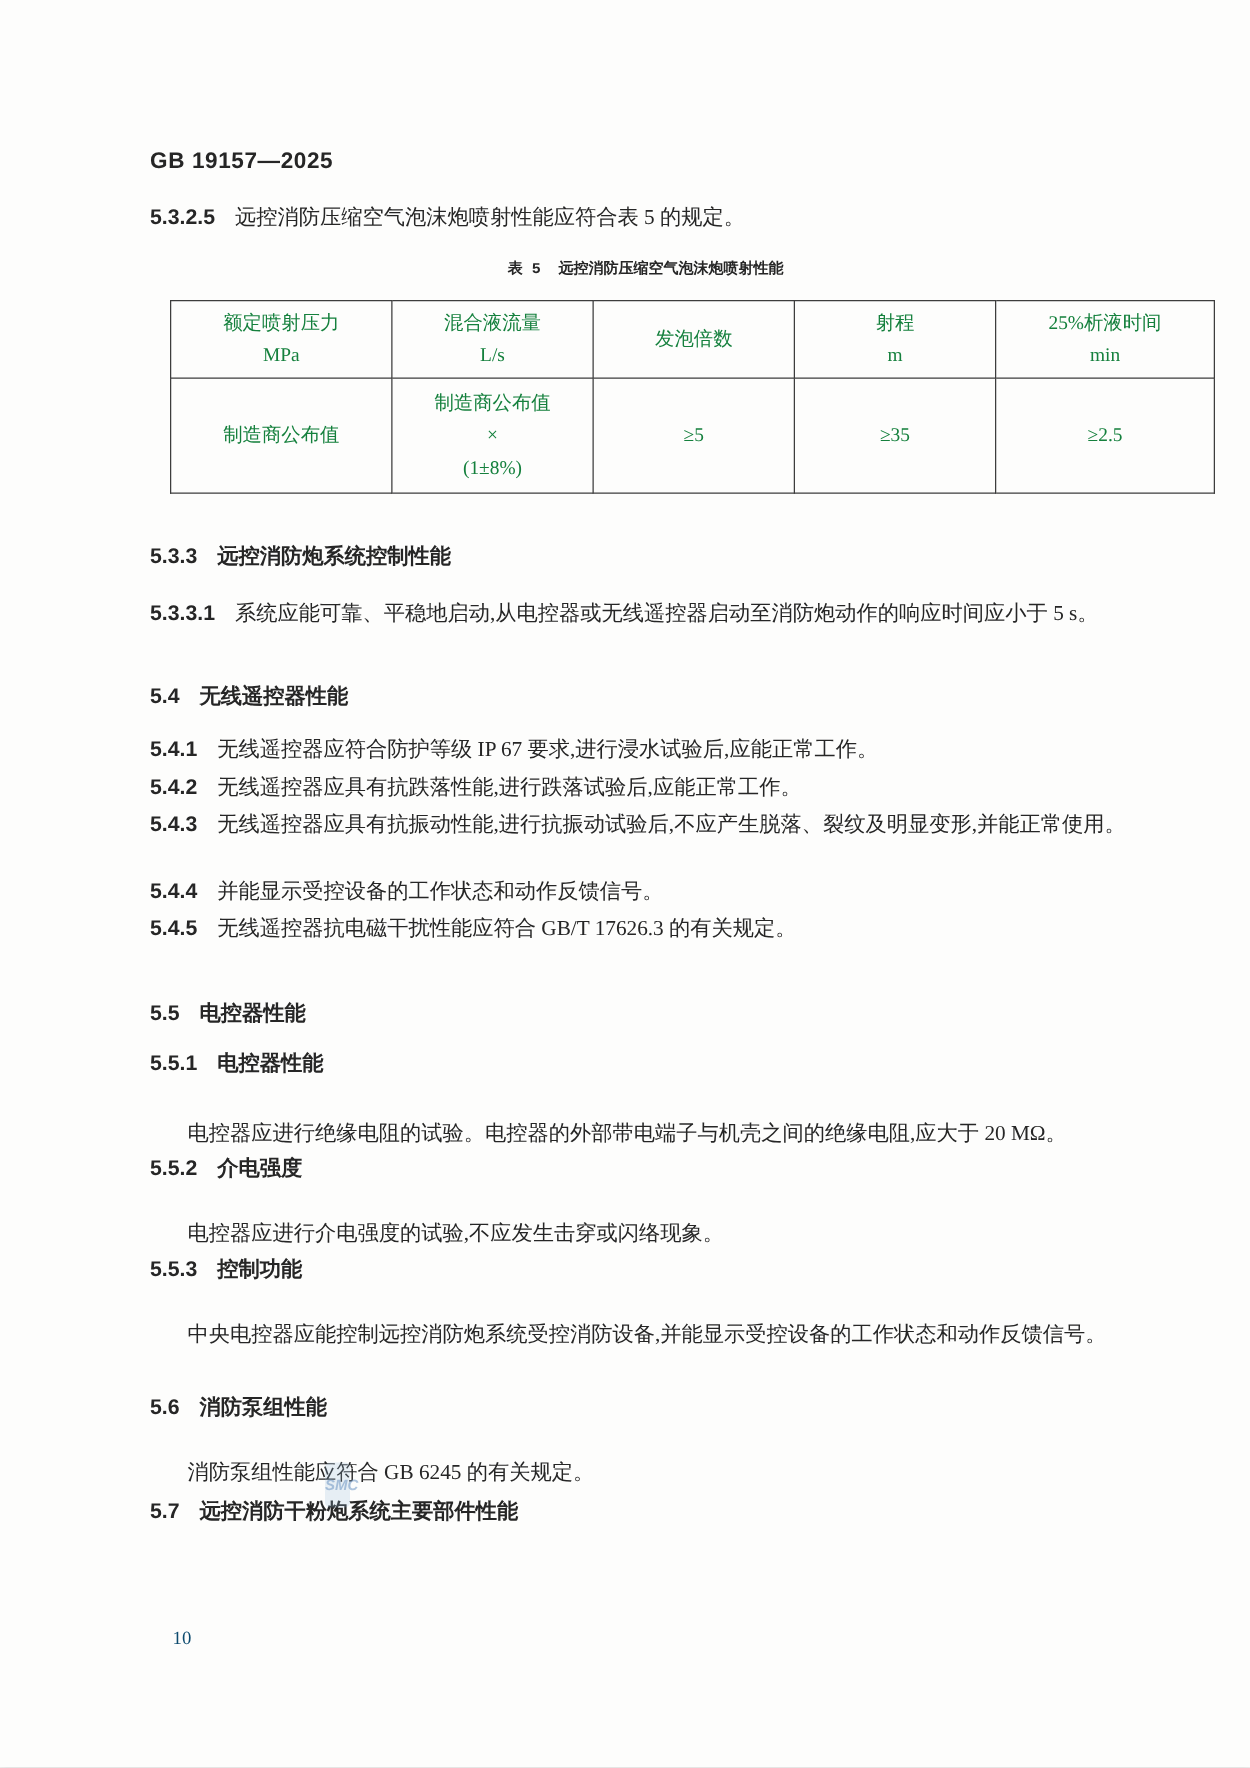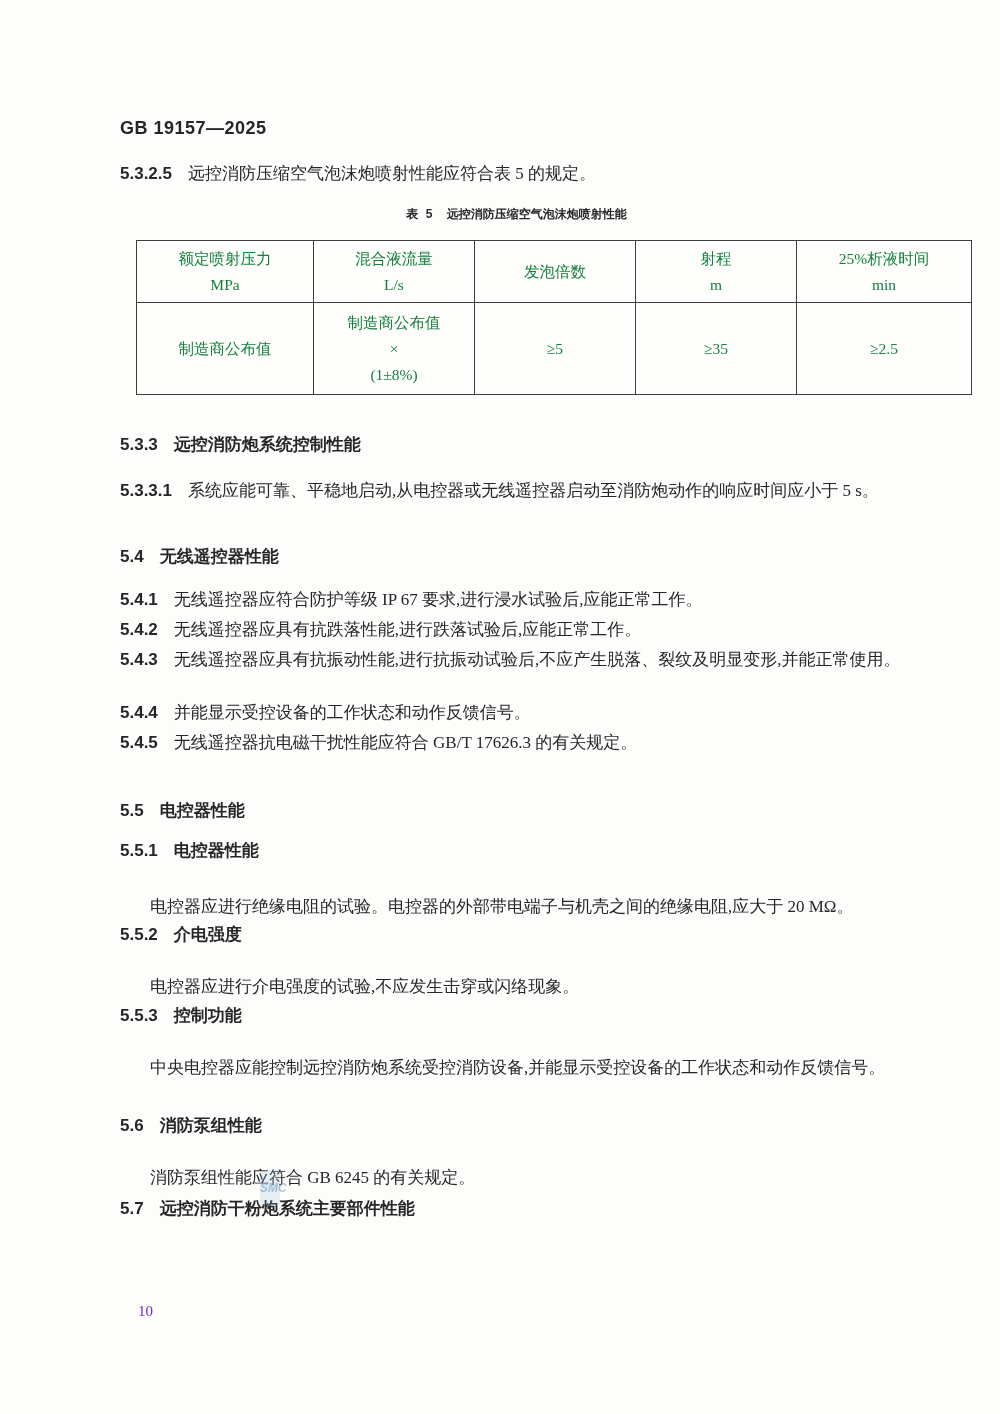--- a/index.html
+++ b/index.html
@@ -44,21 +44,21 @@
   table.spec th, table.spec td {
     border:1px solid #3d3d3d;
     text-align:center; vertical-align:middle;
     font-weight:normal; padding:2px 4px;
   }
   table.spec thead tr { height:62px; }
   table.spec tbody tr { height:92px; }
   .cell-line { display:block; }
   .page-number {
     top:1296px; left:122px; width:60px;
-    font-size:15px; color:#6d28d9;
+    font-size:15px; color:#0c4a6e;
   }
   .watermark {
     position:absolute; left:260px; top:1170px;
     width:20px; height:36px;
     background:rgba(150,185,220,0.22);
     border-radius:4px;
     color:rgba(110,150,195,0.55);
     font-family:"Liberation Sans","DejaVu Sans",sans-serif;
     font-style:italic; font-weight:bold; font-size:12px;
     line-height:36px; text-align:center;

